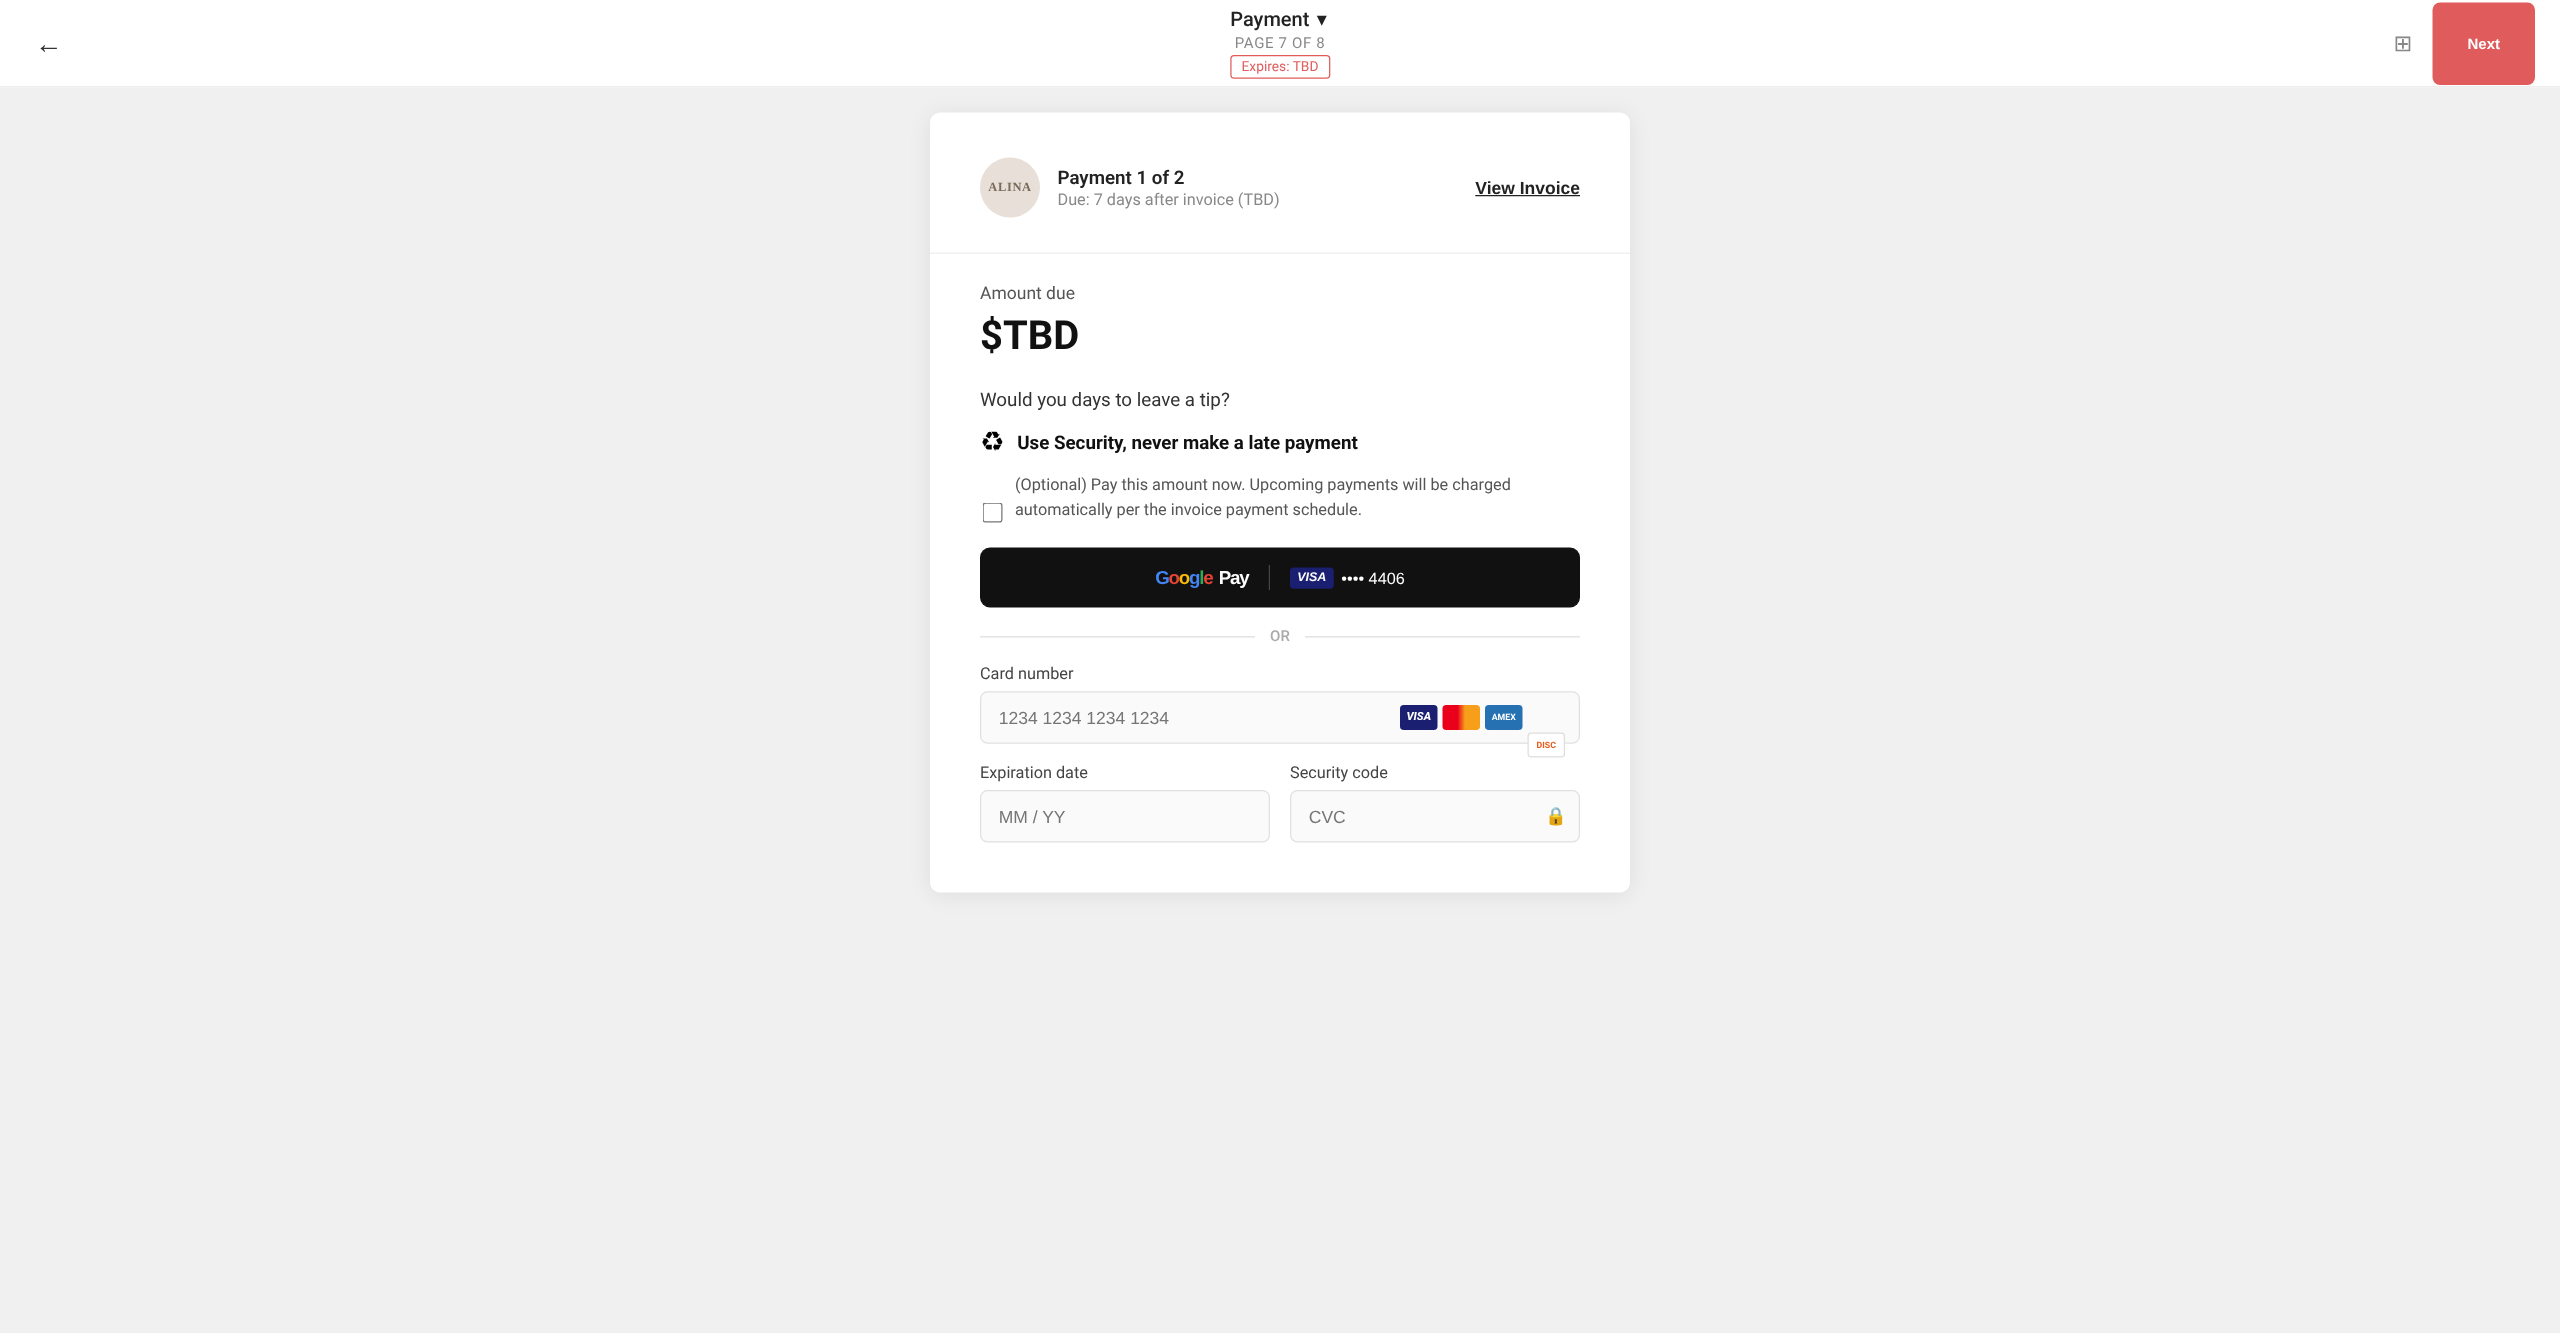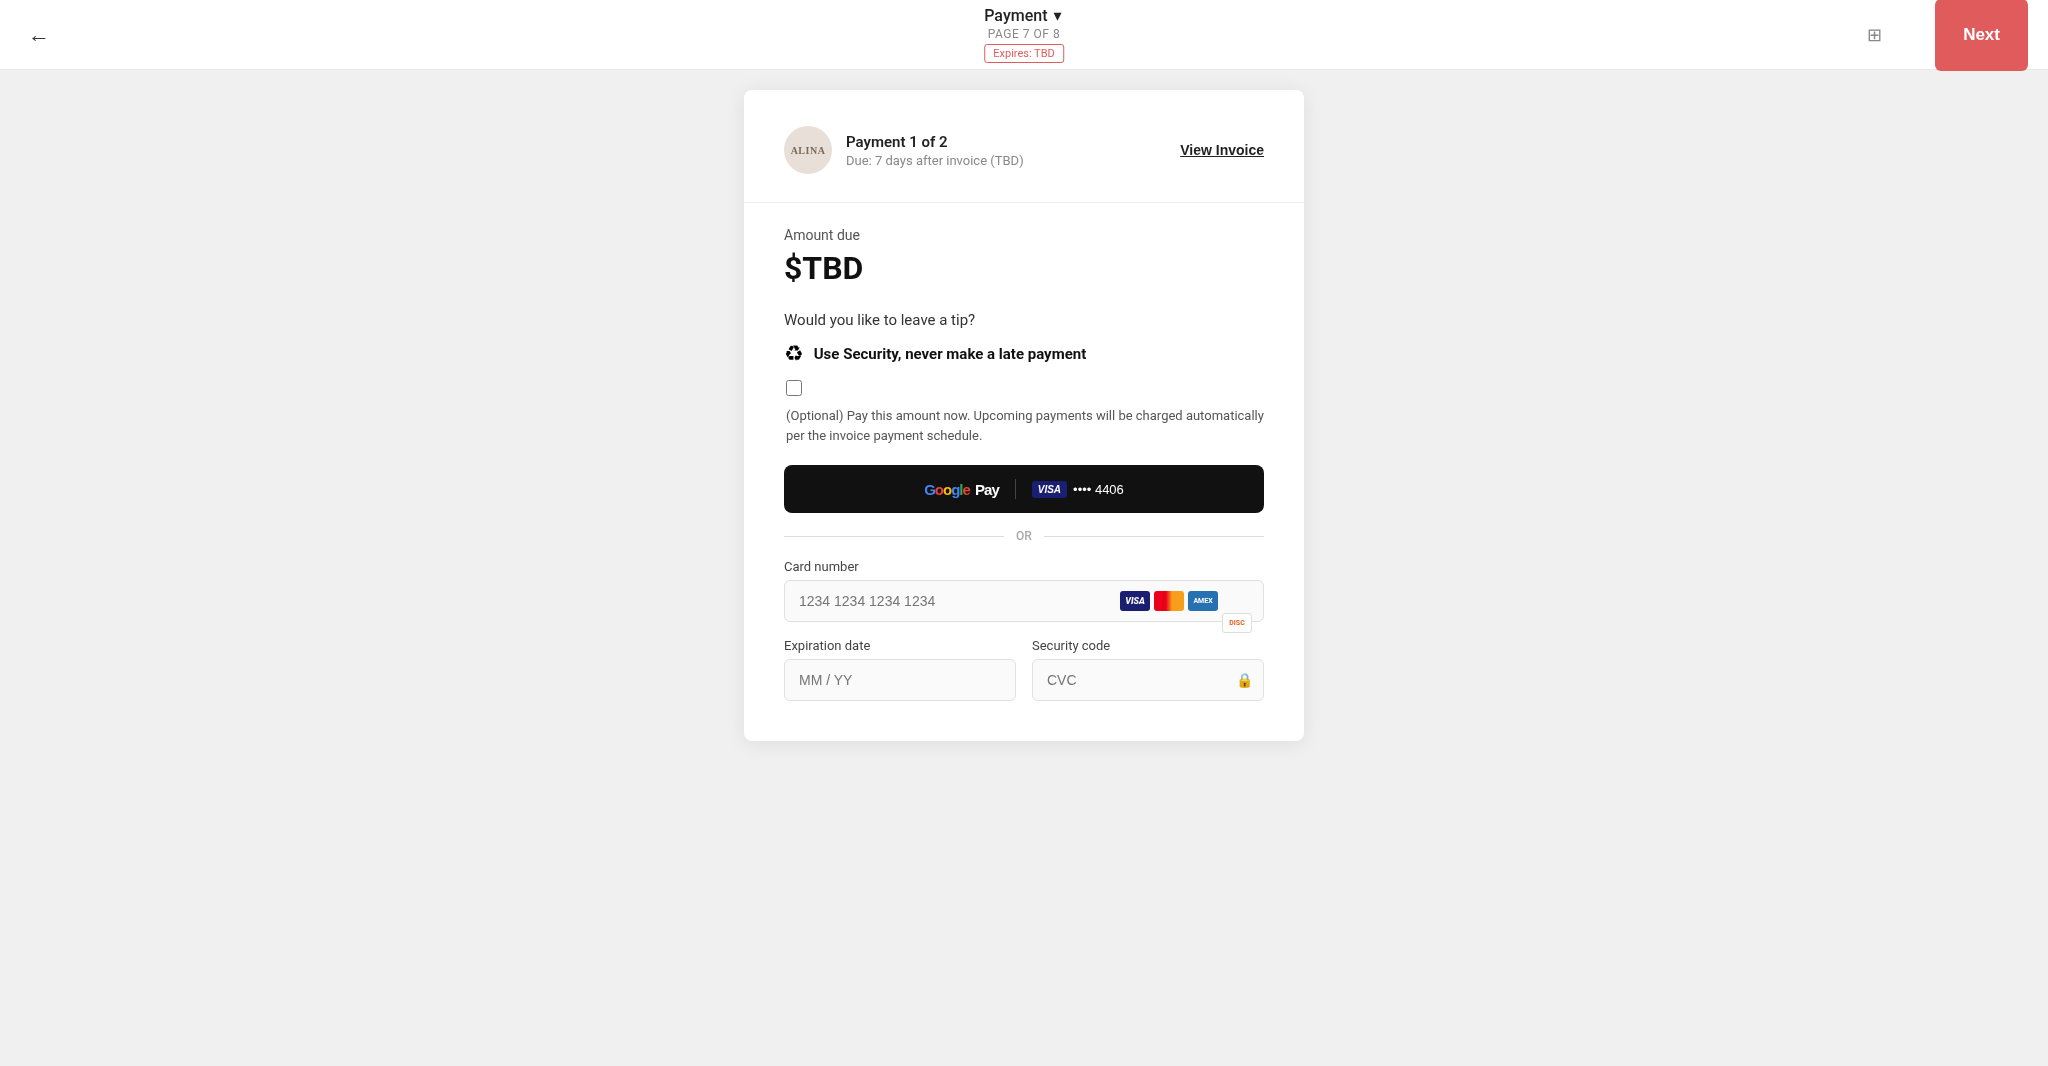--- a/index.html
+++ b/index.html
@@ -69,25 +69,24 @@
       cursor: pointer;
       background: none;
       border: none;
     }
     .next-btn {
       background: #e05c5c;
       color: #fff;
       border: none;
       border-radius: 6px;
       padding: 26px 28px;
-      font-size: 17px;
+      font-size: 12px;
       font-weight: 600;
       cursor: pointer;
       min-width: 80px;
-      margin-left: 37px;
     }
     .topbar-right {
       display: flex;
       align-items: center;
       gap: 16px;
     }
 
     
     .main-content {
       padding-top: 90px;
@@ -234,24 +233,23 @@
     .autopay-icon {
       font-size: 22px;
     }
     .autopay-title {
       font-size: 15px;
       font-weight: 700;
       color: #111;
     }
     .autopay-checkbox-row {
       display: flex;
-      align-items: flex-start;
+      align-items: flex-end;
       gap: 10px;
       padding-left: 2px;
-      flex-direction: column;
     }
     .autopay-checkbox {
       width: 16px;
       height: 16px;
       margin-top: 2px;
       cursor: pointer;
       flex-shrink: 0;
     }
     .autopay-text {
       font-size: 13px;
@@ -434,21 +432,21 @@
         </div>
       </div>
       <button class="view-invoice-btn">View Invoice</button>
     </div>
 
     <div class="divider"></div>
 
     <div class="amount-label">Amount due</div>
     <div class="amount-value">$TBD</div>
 
-    <div class="tip-label">Would you like to leave a tip?</div>
+    <div class="tip-label">Would you days to leave a tip?</div>
 
     <div class="autopay-section">
       <div class="autopay-header">
         <span class="autopay-icon">♻</span>
         <span class="autopay-title">Use Security, never make a late payment</span>
       </div>
       <div class="autopay-checkbox-row">
         <input type="checkbox" class="autopay-checkbox" style="">
         <span class="autopay-text">(Optional) Pay this amount now. Upcoming payments will be charged automatically per the invoice payment schedule.</span>
       </div>

